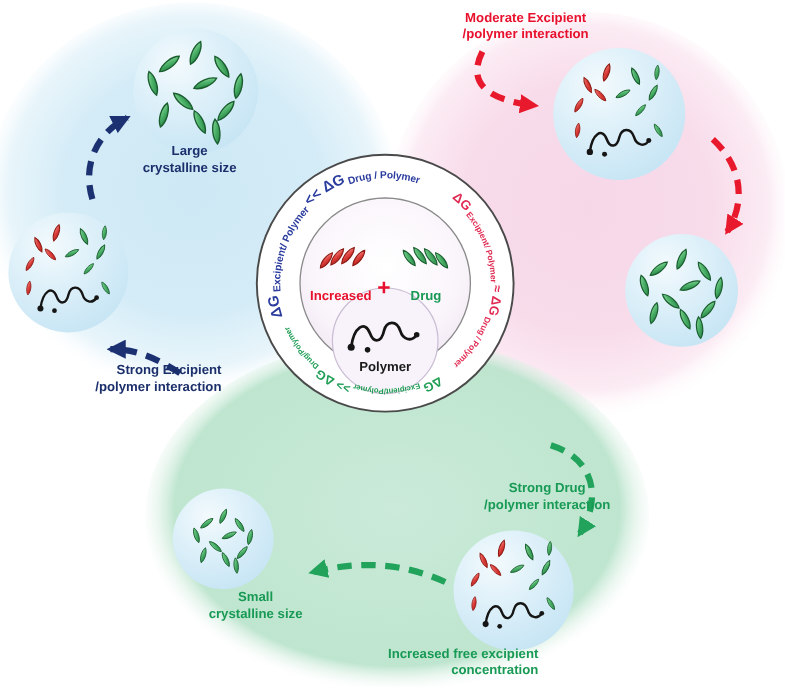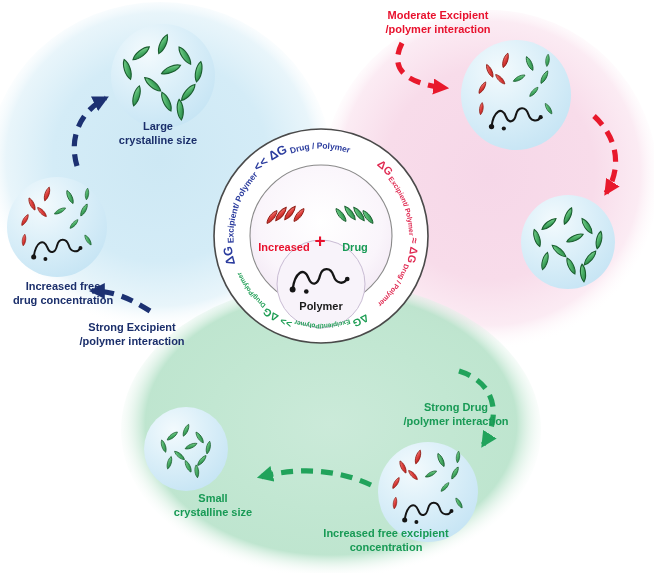--- a/index.html
+++ b/index.html
@@ -195,29 +195,27 @@
       <use href="#leafShape" class="leaf" transform="translate(-4,-3) rotate(-38) scale(0.95)"></use>
       <use href="#leafShape" class="leaf" transform="translate(5,-2) rotate(-38) scale(0.95)"></use>
       <use href="#leafShape" class="leaf" transform="translate(14,1) rotate(-38) scale(0.9)"></use>
     </g>
     <use href="#polymerArt" transform="translate(321,280) scale(1.05)"></use>
   </g>
 </svg>
 
 <div class="lbl" style="left: 158px; top: 119px; color: rgb(27, 47, 107);">Large
 crystalline  size</div>
-<div class="lbl" style="left: 63px; top: 279px; color: rgb(27, 47, 107);">Increased free
-drug concentration</div>
-<div class="lbl" style="left: 132px; top: 320px; color: rgb(27, 47, 107);">Strong Excipient
+<div class="lbl" style="left: 132px; top: 302px; color: rgb(27, 47, 107); text-align: right;">Strong Excipient
 /polymer interaction</div>
 <div class="lbl" style="left: 438px; top: 8px; color: rgb(232, 17, 45);">Moderate Excipient
 /polymer interaction</div>
 <div class="lbl" style="left: 456px; top: 400px; color: rgb(24, 154, 85);">Strong Drug
 /polymer interaction</div>
-<div class="lbl" style="left: 386px; top: 526px; color: rgb(24, 154, 85);">Increased free excipient
+<div class="lbl" style="left: 386px; top: 538px; color: rgb(24, 154, 85); text-align: right;">Increased free excipient
 concentration</div>
 <div class="lbl" style="left: 186px; top: 491px; color: rgb(24, 154, 85); margin-left: 27px;">Small
 crystalline  size</div>
 
 <div class="lbl" style="left: 284px; top: 240px; color: rgb(232, 17, 45);">Increased</div>
 <div class="lbl plus" style="left: 320px; top: 231px; color: rgb(232, 17, 45);">+</div>
 <div class="lbl" style="left: 355px; top: 240px; color: rgb(24, 154, 85);">Drug</div>
 <div class="lbl polymer" style="left: 321px; top: 299px; color: rgb(26, 26, 26);">Polymer</div>
 
 </div>

